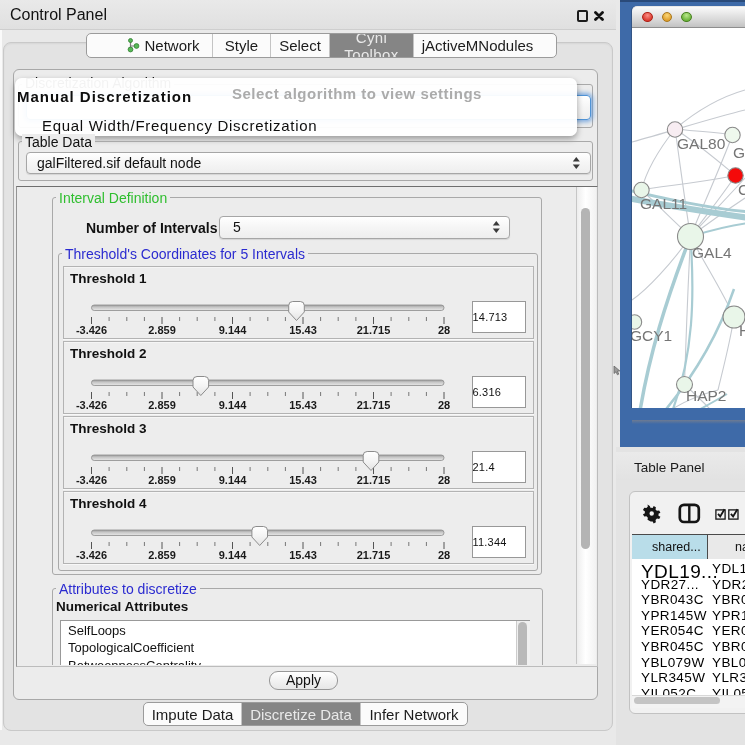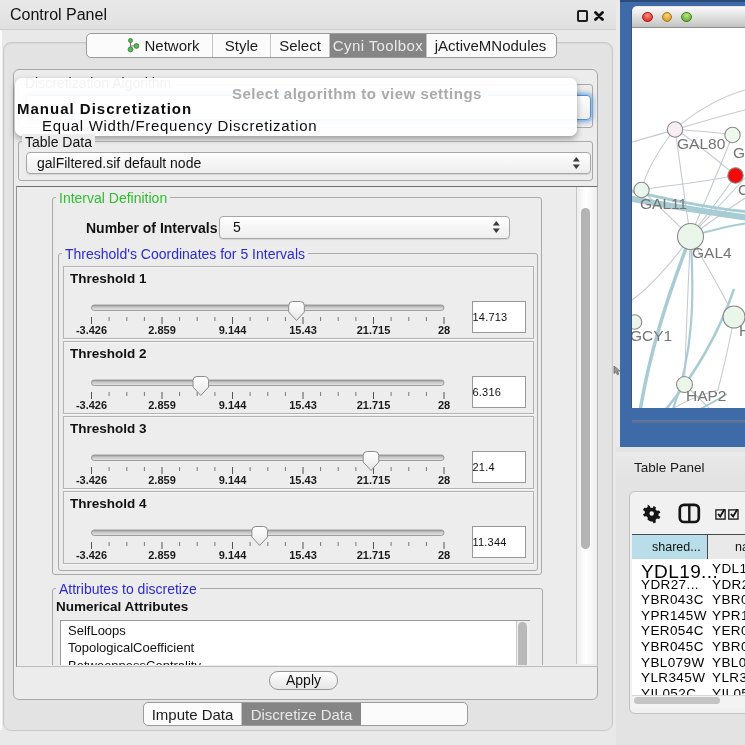--- a/index.html
+++ b/index.html
@@ -37,29 +37,29 @@
 <div class="tabbar" style="left:86px;top:33px;width:441px;height:23px;padding-left:28px;">
 <div class="tab" style="width:98px;"><svg width="13" height="17" viewBox="0 0 13 17" style="margin-right:4px;">
         <line x1="3.5" y1="4" x2="3.5" y2="12" stroke="#7a7a7a" stroke-width="1.2"></line>
         <line x1="3.5" y1="9" x2="9" y2="9" stroke="#7a7a7a" stroke-width="1.2"></line>
         <circle cx="3.5" cy="3.5" r="2" fill="#57b957" stroke="#2e7d2e" stroke-width="0.8"></circle>
         <circle cx="3.5" cy="12.5" r="2.4" fill="#57b957" stroke="#2e7d2e" stroke-width="0.8"></circle>
         <circle cx="9.5" cy="9" r="2.4" fill="#57b957" stroke="#2e7d2e" stroke-width="0.8"></circle>
       </svg>Network</div>
 <div class="tab" style="width:58px;">Style</div>
 <div class="tab" style="width:59px;">Select</div>
-<div class="tab tabsel" style="width:97px;letter-spacing:0.4px;">Cyni Toolbox</div>
+<div class="tab tabsel" style="width:84px;letter-spacing:0.4px;text-align:center;">Cyni Toolbox</div>
 <div class="tab" style="width:127px;">jActiveMNodules</div>
 </div>
 <div class="grp" style="left:18px;top:84px;width:573px;height:42px;"></div>
 <div class="grplbl" style="left:22px;top:75px;color:#111;">Discretization Algorithm</div>
 <div class="combo" style="left:26px;top:95px;width:563px;height:23px;border-color:#4f93d6;box-shadow:0 0 4px 2px rgba(90,150,220,0.75);"></div>
 <div class="abs" style="left:15px;top:78px;width:562px;height:58px;background:rgba(255,255,255,0.95);border-radius:7px;box-shadow:0 3px 6px rgba(0,0,0,0.35);"></div>
 <div class="lbl" style="left:232px;top:85px;font-size:15px;font-weight:bold;color:#ababab;letter-spacing:0.5px;">Select algorithm to view settings</div>
-<div class="lbl" style="left:17px;top:100px;font-size:15px;font-weight:bold;color:#0e0e0e;letter-spacing:1.0px;">Manual Discretization</div>
+<div class="lbl" style="left:17px;top:88px;font-size:15px;font-weight:bold;color:#0e0e0e;letter-spacing:1.0px;">Manual Discretization</div>
 <div class="lbl" style="left:16px;top:117px;font-size:15px;color:#0e0e0e;letter-spacing:0.7px;padding-left:26px;">Equal Width/Frequency Discretization</div>
 <div class="grp" style="left:18px;top:141px;width:573px;height:38px;"></div>
 <div class="grplbl" style="left:22px;top:134px;color:#111;">Table Data</div>
 <div class="combo" style="left:26px;top:152px;width:563px;height:20px;">
     <span class="ct" style="line-height:20px;">galFiltered.sif default node</span>
     <svg width="9" height="15" viewBox="0 0 9 15" style="position:absolute;right:9px;top:3px;">
       <polygon points="0.8,5.4 7.8,5.4 4.3,1" fill="#3a3a3a"></polygon>
       <polygon points="0.8,8.6 7.8,8.6 4.3,13" fill="#3a3a3a"></polygon>
     </svg>
   </div>
@@ -274,20 +274,21 @@
 <div class="lbl" style="left:51px;top:436px;font-size:13px;color:#111;">SelfLoops</div>
 <div class="lbl" style="left:51px;top:453px;font-size:13px;color:#111;">TopologicalCoefficient</div>
 <div class="lbl" style="left:51px;top:471px;font-size:13px;color:#111;">BetweennessCentrality</div>
 <div class="abs" style="left:499px;top:434px;width:13px;height:78px;background:#f0f0f0;border-left:1px solid #ccc;"></div>
 <div class="abs" style="left:501px;top:435px;width:9px;height:76px;background:#b9b9b9;border-radius:4.5px;"></div>
 </div>
 <div class="abs" style="left:269px;top:671px;width:67px;height:17px;background:linear-gradient(#ffffff,#f2f2f2 50%,#e7e7e7);border:1px solid #979797;border-radius:9px;text-align:center;font-size:14px;color:#111;line-height:17px;">Apply</div>
 <div class="tabbar" style="left:143px;top:702px;width:323px;height:22px;">
 <div class="tab" style="width:98px;">Impute Data</div>
 <div class="tab tabsel" style="width:119px;">Discretize Data</div>
+<div class="tab" style="width:106px;">Infer Network</div>
 </div>
 <div class="abs" style="left:620px;top:0;width:125px;height:447px;background:#3e6aa8;"></div>
 <div class="abs" style="left:620px;top:0;width:125px;height:2px;background:#2a4a79;"></div>
 <div class="abs" style="left:632px;top:6px;width:113px;height:22px;background:linear-gradient(#fafafa,#d2d2d2 75%,#c2c2c2);border-top:1px solid #e8e8e8;border-bottom:1px solid #8e8e8e;box-sizing:border-box;border-radius:5px 0 0 0;box-shadow:-1px 0 0 rgba(40,60,90,0.45);"></div>
 <div class="abs" style="left:642.1px;top:11.6px;width:10.8px;height:10.8px;border-radius:50%;background:radial-gradient(circle at 50% 30%, #fb8e85, #da3b30 70%);border:1px solid #ad2117;box-sizing:border-box;"></div>
 <div class="abs" style="left:661.6px;top:11.6px;width:10.8px;height:10.8px;border-radius:50%;background:radial-gradient(circle at 50% 30%, #fbd778, #dfa02e 70%);border:1px solid #a8761a;box-sizing:border-box;"></div>
 <div class="abs" style="left:681.1px;top:11.6px;width:10.8px;height:10.8px;border-radius:50%;background:radial-gradient(circle at 50% 30%, #bae88c, #6cb43c 70%);border:1px solid #477f1f;box-sizing:border-box;"></div>
 <div class="abs" style="left:632px;top:28px;width:113px;height:380px;background:#fff;overflow:hidden;box-shadow:-1px 0 0 rgba(40,60,90,0.45);">
 <svg width="113" height="392" viewBox="0 0 113 392">
       <path d="M113,62 C85,70 62,85 43,101" fill="none" stroke="#c6cad0" stroke-width="1.1"></path>

